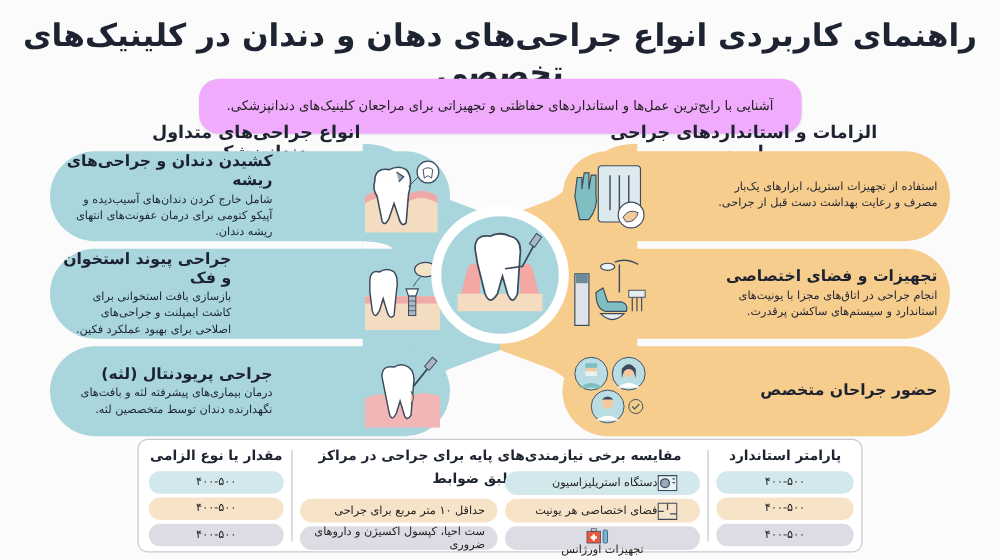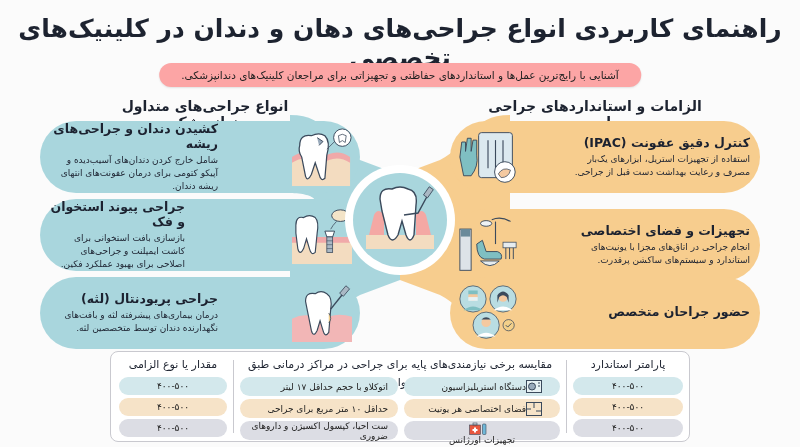--- a/index.html
+++ b/index.html
@@ -10,22 +10,22 @@
     color: #1d2230;
     position: relative;
   }
   .title {
     position: absolute; top: 14px; left: 0; width: 800px;
     text-align: center; font-size: 25px; font-weight: bold; color: #1d2330;
     letter-spacing: -0.3px;
   }
   .subtitle {
     position: absolute; top: 63px; left: 50%; transform: translateX(-50%);
-    background: #fca5a5; border-radius: 16px;
-    padding: 6px 22px; font-size: 10.5px; color: #222;
+    background: #f0abfc; border-radius: 16px;
+    padding: 16px 22px; font-size: 10.5px; color: #222;
     white-space: nowrap; box-shadow: 0 1px 2px rgba(0,0,0,0.1);
   }
   .col-head {
     position: absolute; top: 98px; font-size: 14px; font-weight: bold; color: #1d2330;
     width: 300px; text-align: center;
   }
   .col-head.right { left: 455px; width: 230px; }
 
   
   .card {
@@ -56,21 +56,21 @@
   }
   .connector { position: absolute; }
 
   
   .table {
     position: absolute; left: 110px; top: 351px; width: 580px; height: 91px;
     border: 1px solid #c9c9cf; border-radius: 8px; background: #fff;
     display: flex; flex-direction: row; padding: 4px 6px;
   }
   .tcol { display: flex; flex-direction: column; }
-  .tcol .th { height: 18px; font-size: 11px; font-weight: normal; text-align: center; color: #1d2330; line-height: 18px; }
+  .tcol .th { height: 18px; font-size: 11px; font-weight: bold; text-align: center; color: #1d2330; line-height: 18px; }
   .tcell {
     height: 19px; margin-top: 3px; border-radius: 10px;
     font-size: 9px; display: flex; align-items: center; justify-content: center; color: #222;
   }
   .c-teal { background: #d3e8ec; }
   .c-orange { background: #f6e3c8; }
   .c-gray { background: #dcdde4; }
   .sep { width: 1px; background: #c9c9cf; margin: 4px 6px; }
   .mid-cells { display: flex; flex-direction: row; gap: 6px; }
   .mid-cells .tcell { padding: 0 10px; }
@@ -141,36 +141,35 @@
       <path d="M14 18 Q14 8 24 10 Q30 6 36 10 Q42 14 40 26 L38 50 Q34 56 32 48 L29 38 L26 48 Q22 56 20 48 L16 28Z" fill="#fff" stroke="#3b4a5c" stroke-width="1.2"></path>
       <path d="M38 30 Q42 36 38 40" fill="#f3d08a" stroke="#3b4a5c" stroke-width="0.8"></path>
       <line x1="40" y1="26" x2="56" y2="6" stroke="#3b4a5c" stroke-width="1.5"></line>
       <rect x="52" y="2" width="5" height="10" transform="rotate(40 54 7)" fill="#aab8c4" stroke="#3b4a5c" stroke-width="0.8"></rect>
     </svg>
   </div>
 </div>
 
 <div class="card orange" style="top:121px;">
   <div class="txt">
-    <h3>کنترل دقیق عفونت (IPAC)</h3>
     <p>استفاده از تجهیزات استریل، ابزارهای یک‌بار مصرف و رعایت بهداشت دست قبل از جراحی.</p>
   </div>
   <div class="ill" style="order:2;">
     <svg width="64" height="60" viewBox="0 0 64 60">
       <rect x="22" y="4" width="36" height="48" rx="3" fill="#dce9ef" stroke="#3b4a5c" stroke-width="1"></rect>
       <line x1="32" y1="12" x2="32" y2="42" stroke="#3b4a5c" stroke-width="1.2"></line>
       <line x1="40" y1="12" x2="40" y2="42" stroke="#3b4a5c" stroke-width="1.2"></line>
       <line x1="48" y1="12" x2="48" y2="42" stroke="#3b4a5c" stroke-width="1.2"></line>
       <path d="M2 30 L4 14 L8 14 L8 24 L10 10 L14 10 L14 24 L16 12 L20 12 L20 28 Q22 40 14 50 L6 50 Z" fill="#7fbfc2" stroke="#3b4a5c" stroke-width="1"></path>
       <circle cx="50" cy="46" r="11" fill="#fff" stroke="#3b4a5c" stroke-width="1"></circle>
       <path d="M43 48 Q48 40 56 44 Q54 52 46 52Z" fill="#f4c9a0" stroke="#3b4a5c" stroke-width="0.8"></path>
     </svg>
   </div>
 </div>
-<div class="card orange" style="top:209px;">
+<div class="card orange" style="top:199px;">
   <div class="txt">
     <h3>تجهیزات و فضای اختصاصی</h3>
     <p>انجام جراحی در اتاق‌های مجزا با یونیت‌های استاندارد و سیستم‌های ساکشن پرقدرت.</p>
   </div>
   <div class="ill">
     <svg width="64" height="62" viewBox="0 0 64 62">
       <rect x="2" y="14" width="12" height="44" fill="#dde3e8" stroke="#3b4a5c" stroke-width="1"></rect>
       <rect x="3" y="14" width="10" height="8" fill="#6a8a9a"></rect>
       <path d="M36 4 Q46 0 56 6" stroke="#3b4a5c" stroke-width="1.2" fill="none"></path>
       <ellipse cx="30" cy="8" rx="6" ry="3" fill="#eef2f4" stroke="#3b4a5c" stroke-width="1"></ellipse>
@@ -237,21 +236,20 @@
         <span class="ic">
           <svg width="16" height="13" viewBox="0 0 16 13">
               <rect x="0.5" y="0.5" width="15" height="12" fill="#e8f2f4" stroke="#3b4a5c"></rect>
               <circle cx="6" cy="6.5" r="3.5" fill="#9ab" stroke="#3b4a5c"></circle>
               <line x1="12" y1="3" x2="14" y2="3" stroke="#3b4a5c"></line>
               <line x1="12" y1="6" x2="14" y2="6" stroke="#3b4a5c"></line>
             </svg>
         </span>
         <span>دستگاه استریلیزاسیون</span>
       </div>
-      <div class="tcell c-teal" style="width:158px;justify-content:flex-start;">اتوکلاو با حجم حداقل ۱۷ لیتر</div>
     </div>
     <div class="mid-cells">
       <div class="tcell c-orange" style="width:156px;justify-content:flex-start;text-align:right;">
         <span class="ic">
           <svg width="16" height="14" viewBox="0 0 16 14">
               <rect x="0.5" y="0.5" width="15" height="13" fill="none" stroke="#3b4a5c"></rect>
               <line x1="8" y1="0.5" x2="8" y2="6" stroke="#3b4a5c"></line>
               <line x1="0.5" y1="7" x2="5" y2="7" stroke="#3b4a5c"></line>
               <line x1="10" y1="9" x2="15.5" y2="9" stroke="#3b4a5c"></line>
             </svg>

